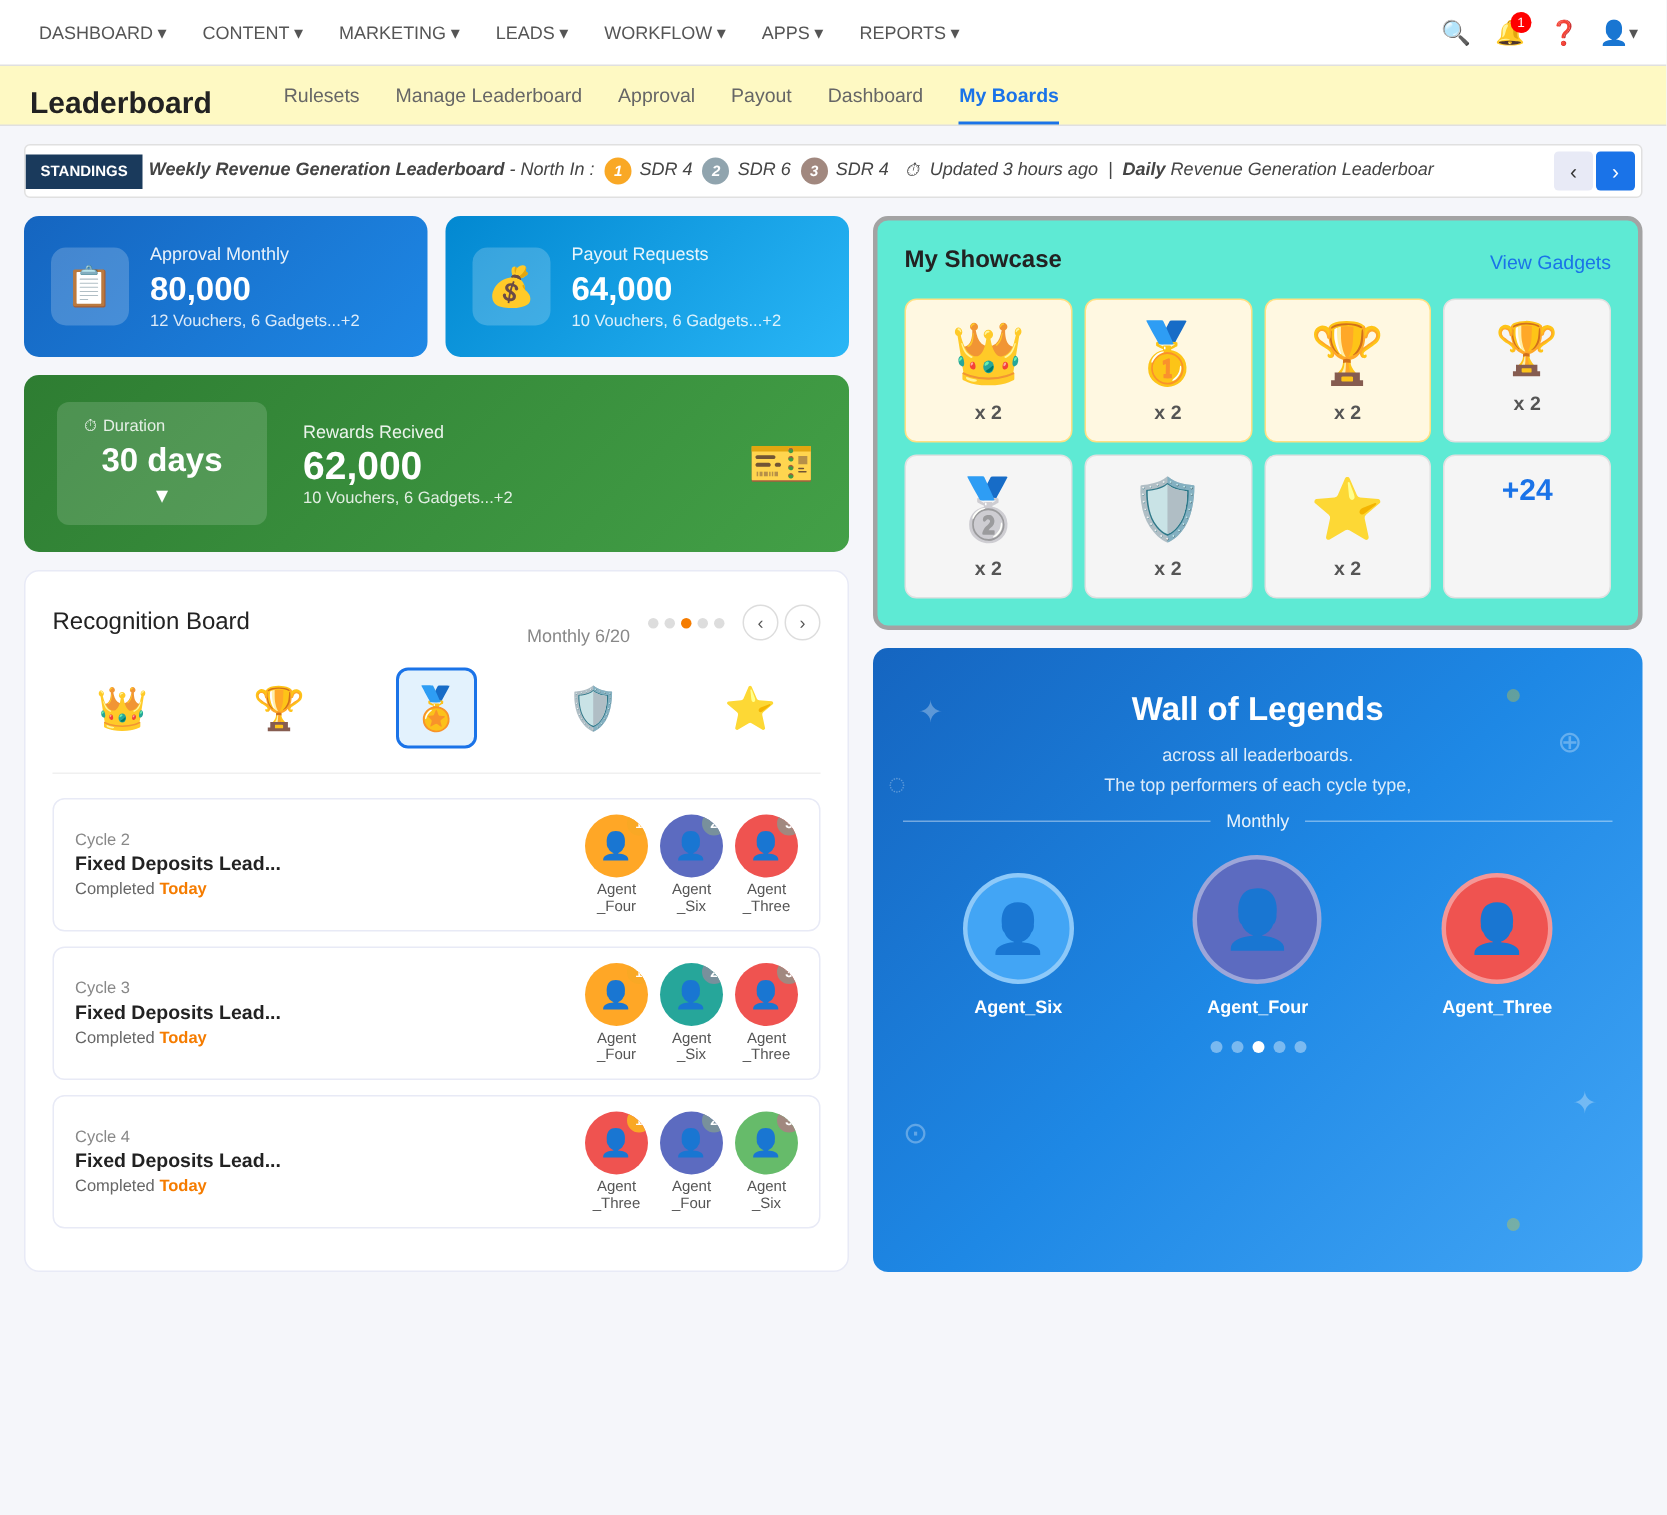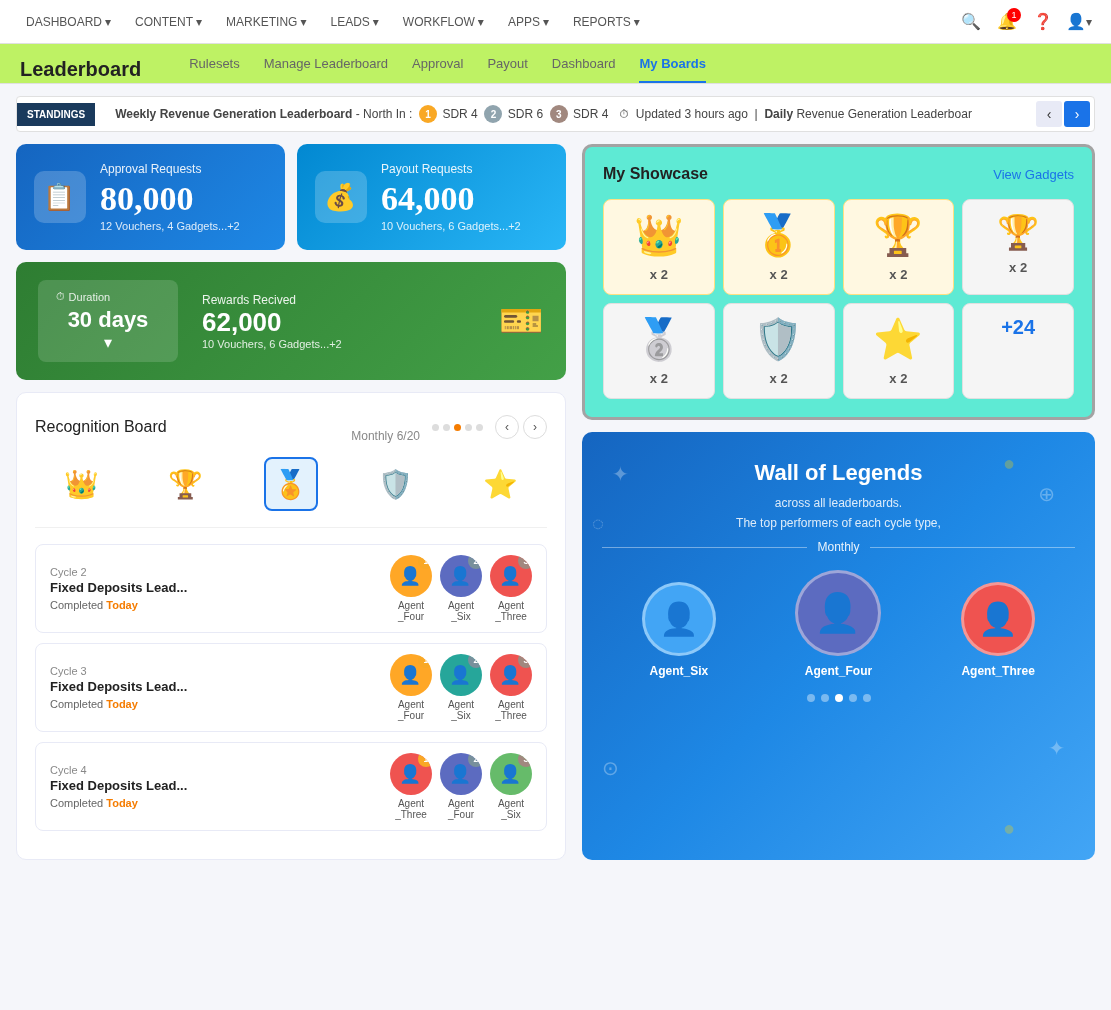--- a/index.html
+++ b/index.html
@@ -42,21 +42,21 @@
     }
     .badge {
       position: absolute; top: 2px; right: 2px;
       background: red; color: white; font-size: 9px;
       border-radius: 50%; width: 14px; height: 14px;
       display: flex; align-items: center; justify-content: center;
     }
 
     
     .secondary-nav {
-      background: #bef264;
+      background: #fef9c3;
       padding: 12px 20px 0;
       border-bottom: 1px solid #e0e0e0;
       display: flex;
       align-items: center;
       gap: 32px;
     }
     .page-title { font-size: 20px; font-weight: 600; color: #222; margin-right: 16px; }
     .nav-tabs { display: flex; gap: 24px; }
     .nav-tab {
       font-size: 13px;
@@ -80,25 +80,26 @@
     .standings-badge {
       background: #1a3a5c;
       color: white;
       font-size: 10px;
       font-weight: 700;
       padding: 6px 10px;
       white-space: nowrap;
     }
     .standings-content {
       flex: 1;
-      padding: 6px 20px;
+      padding: 6px 4px;
       font-size: 12px;
       color: #444;
       white-space: nowrap;
       overflow: hidden;
+      font-style: italic;
     }
     .standings-nav { display: flex; gap: 2px; padding: 4px; }
     .standings-nav-btn {
       width: 26px; height: 26px;
       background: #e8eaf6;
       border-radius: 3px;
       display: flex; align-items: center; justify-content: center;
       cursor: pointer; font-size: 14px; color: #333;
     }
     .standings-nav-btn.active { background: #1a73e8; color: white; }
@@ -129,21 +130,21 @@
     .info-card.blue { background: linear-gradient(135deg, #1565c0, #1e88e5); }
     .info-card.blue2 { background: linear-gradient(135deg, #0288d1, #29b6f6); }
     .card-icon {
       width: 52px; height: 52px;
       background: rgba(255,255,255,0.2);
       border-radius: 10px;
       display: flex; align-items: center; justify-content: center;
       font-size: 26px; flex-shrink: 0;
     }
     .card-info .card-label { font-size: 12px; opacity: 0.9; margin-bottom: 4px; }
-    .card-info .card-value { font-size: 34px; font-weight: 700; font-family: Liberation Serif, serif; }
+    .card-info .card-value { font-size: 22px; font-weight: 700; }
     .card-info .card-sub { font-size: 11px; opacity: 0.85; margin-top: 2px; }
 
     
     .rewards-card {
       background: linear-gradient(135deg, #2e7d32, #43a047);
       border-radius: 10px;
       padding: 18px 22px;
       color: white;
       display: flex;
       align-items: center;
@@ -408,23 +409,23 @@
 </div>
 
 <div class="main-content">
 
   <div class="left-panel">
 
     <div class="cards-row">
       <div class="info-card blue">
         <div class="card-icon">📋</div>
         <div class="card-info">
-          <div class="card-label">Approval Requests</div>
+          <div class="card-label">Approval Monthly</div>
           <div class="card-value">80,000</div>
-          <div class="card-sub">12 Vouchers, 4 Gadgets...+2</div>
+          <div class="card-sub">12 Vouchers, 6 Gadgets...+2</div>
         </div>
       </div>
       <div class="info-card blue2">
         <div class="card-icon">💰</div>
         <div class="card-info">
           <div class="card-label">Payout Requests</div>
           <div class="card-value">64,000</div>
           <div class="card-sub">10 Vouchers, 6 Gadgets...+2</div>
         </div>
       </div>

